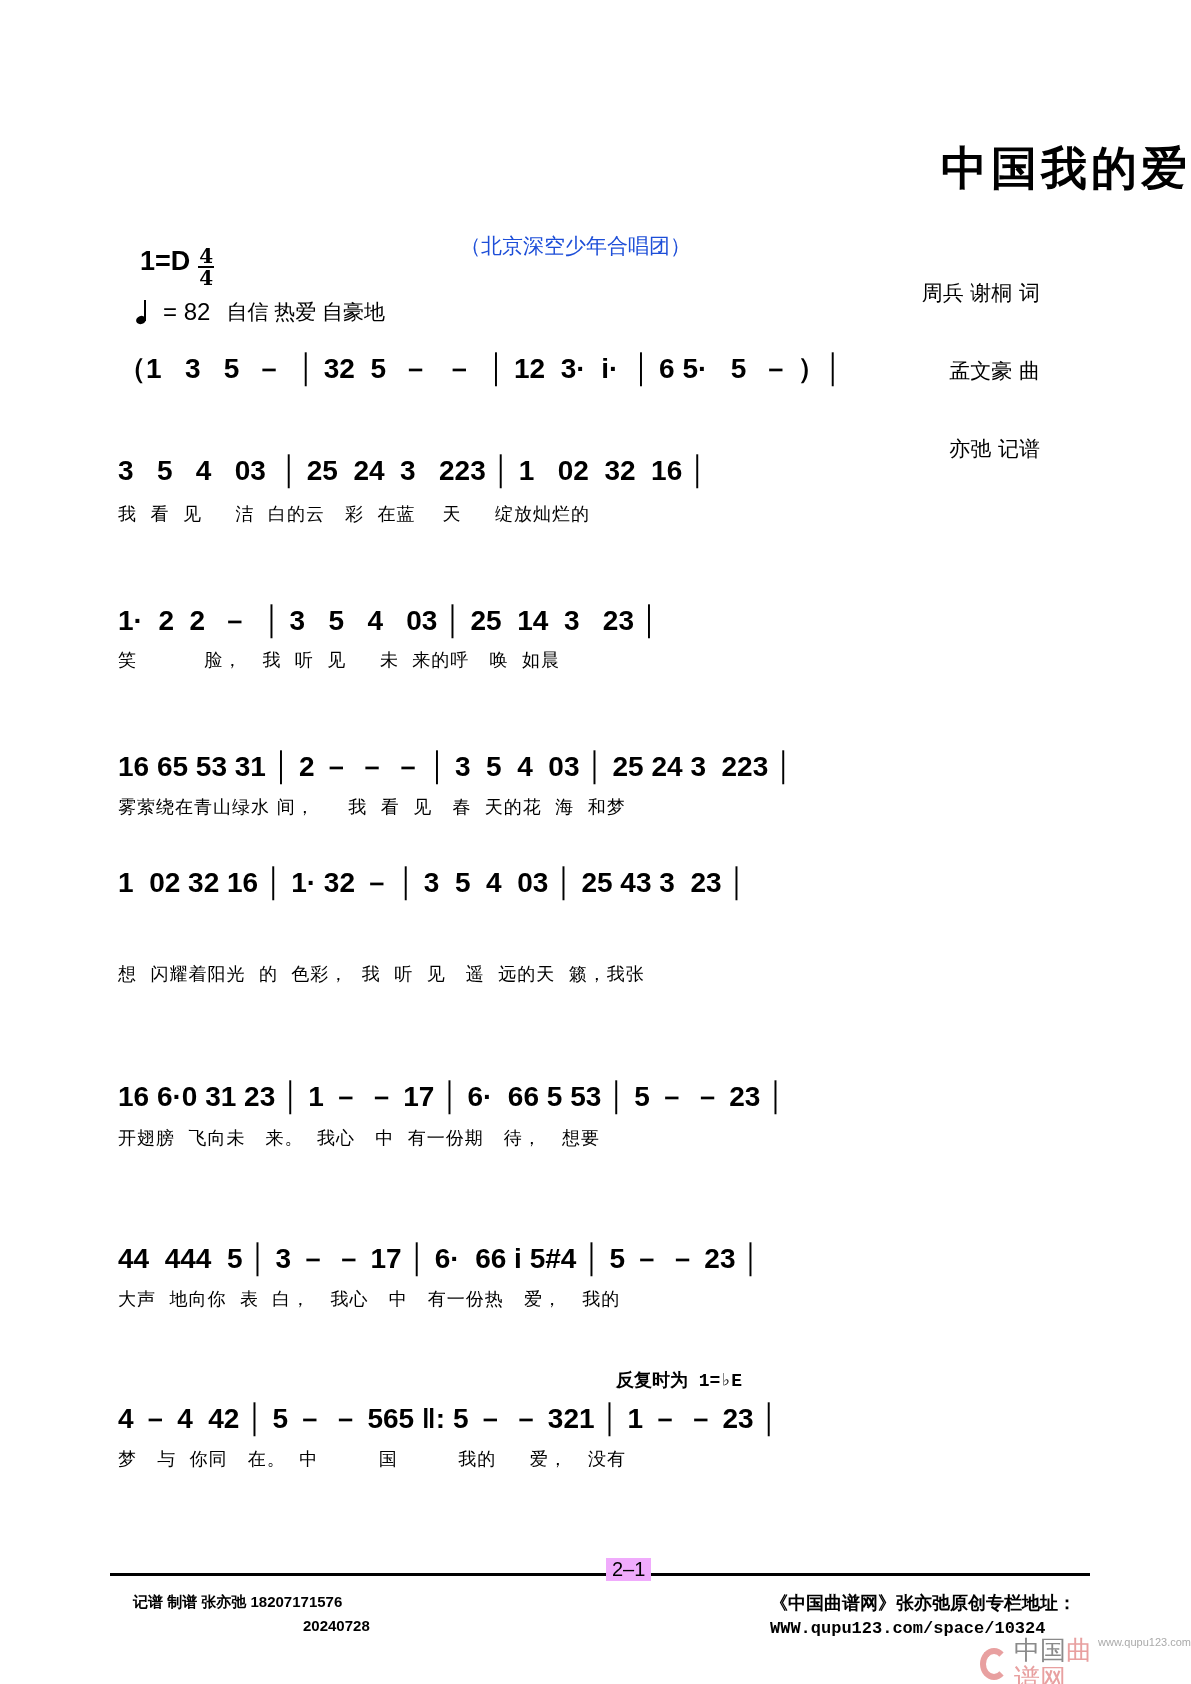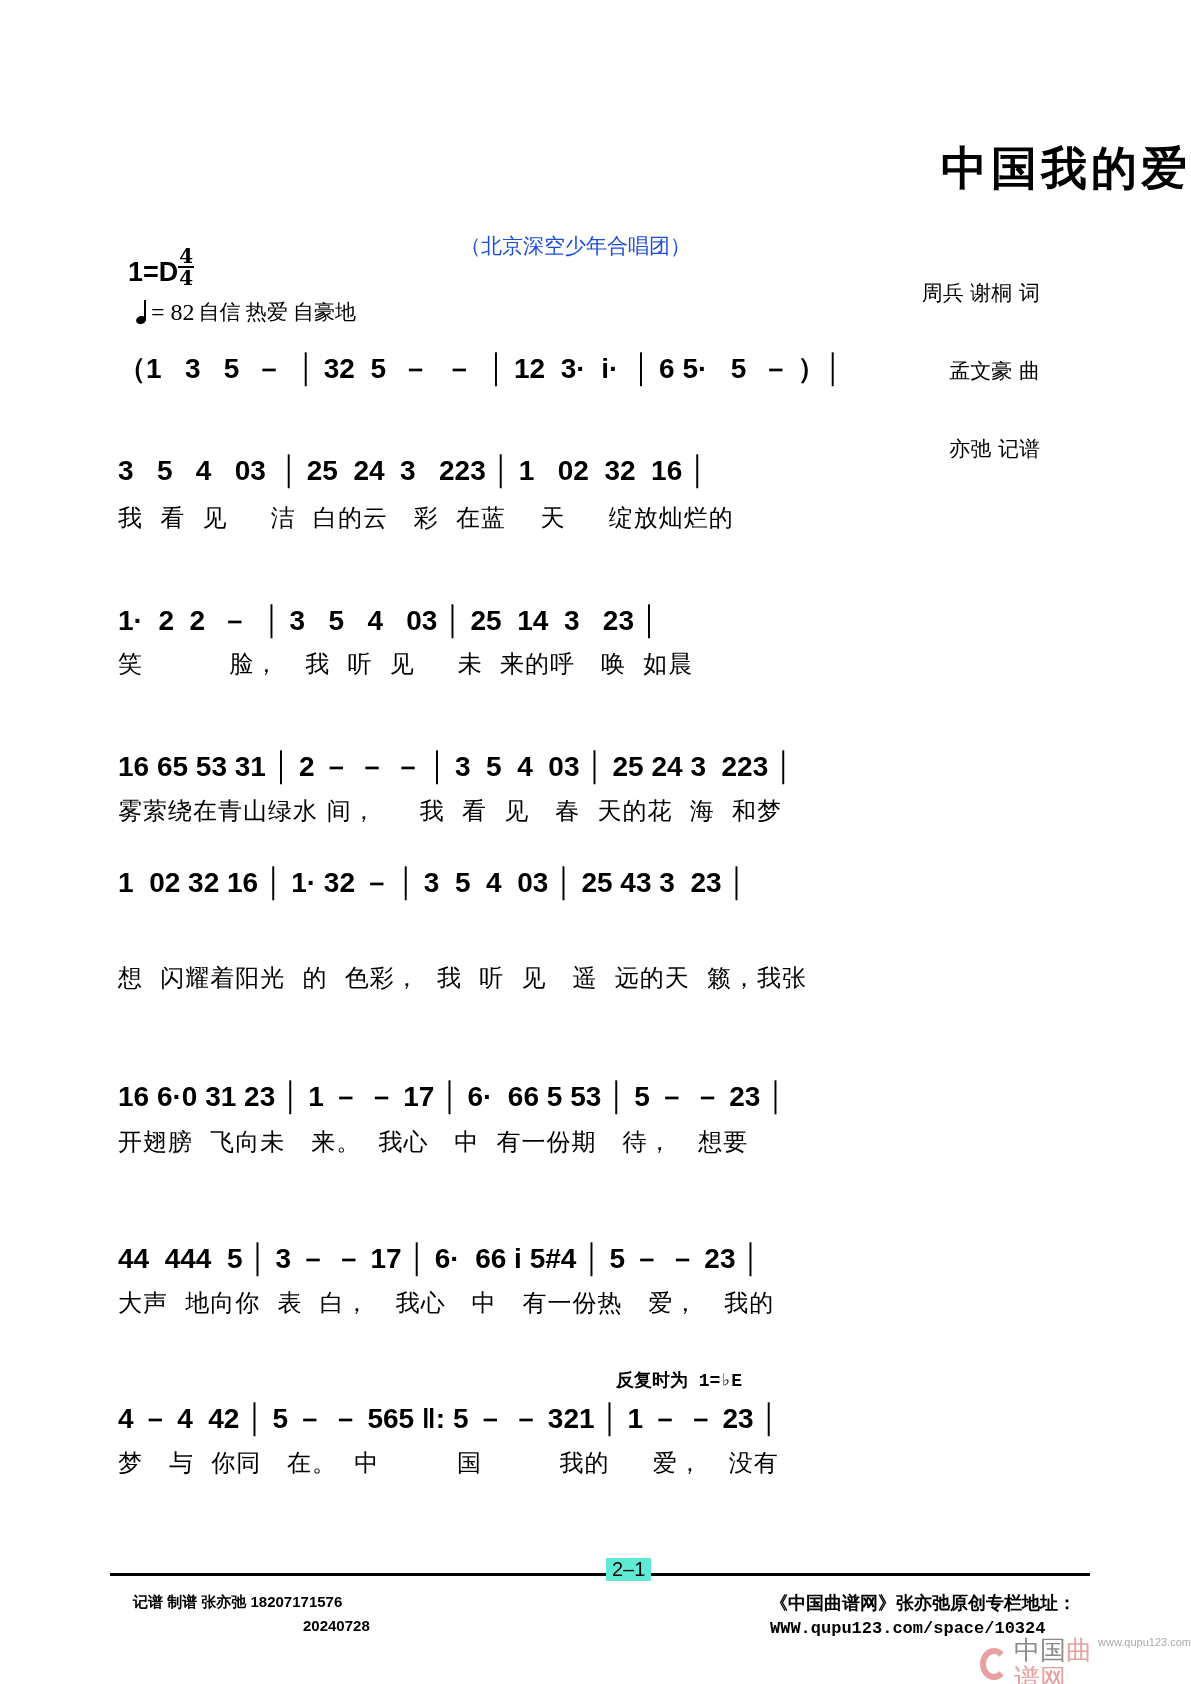--- a/index.html
+++ b/index.html
@@ -4,33 +4,33 @@
 <style>
   html,body{margin:0;padding:0;background:#fff;}
   body{width:1191px;height:1684px;position:relative;overflow:hidden;color:#000;
        font-family:"DejaVu Sans","Liberation Sans",sans-serif;}
   .abs{position:absolute;}
   .title{left:0;width:1191px;top:138px;text-align:right;font-family:"DejaVu Serif","Liberation Serif",serif;
          font-size:46px;font-weight:bold;letter-spacing:4px;}
   .subtitle{left:460px;top:232px;font-family:"DejaVu Serif","Liberation Serif",serif;font-size:21px;color:#1d4ed8;}
   .credits{left:880px;top:230px;font-family:"DejaVu Serif","Liberation Serif",serif;font-size:21px;line-height:30px;text-align:right;width:160px;}
   .credits div{white-space:nowrap;margin-top:48px;}
-  .key{left:128px;top:246px;font-size:27px;font-weight:bold;display:flex;align-items:flex-end;font-family:"Liberation Sans",sans-serif;}
+  .key{left:140px;top:246px;font-size:27px;font-weight:bold;display:flex;align-items:flex-start;gap:8px;font-family:"Liberation Sans",sans-serif;}
   .frac{display:inline-flex;flex-direction:column;align-items:center;font-family:"DejaVu Serif",serif;font-size:20px;line-height:20px;}
   .frac span:first-child{border-bottom:2px solid #000;padding:0 1px;}
-  .tempo{left:136px;top:298px;font-size:21px;display:flex;align-items:center;gap:4px;font-family:Liberation Serif, serif;}
+  .tempo{left:136px;top:298px;font-size:21px;display:flex;align-items:center;gap:16px;font-family:Liberation Sans, sans-serif;}
   .tempo .num{font-size:24px;}
   .note-icon{display:inline-block;width:11px;height:24px;position:relative;}
   .note-icon:before{content:"";position:absolute;left:0;bottom:0;width:10px;height:8px;border-radius:50%;background:#000;transform:rotate(-20deg);}
   .note-icon:after{content:"";position:absolute;right:1px;bottom:3px;width:2px;height:21px;background:#000;}
   .line{left:118px;width:960px;}
   .notes{font-family:"Liberation Sans",sans-serif;font-weight:bold;font-size:28px;white-space:pre;letter-spacing:0;}
-  .lyrics{font-family:"DejaVu Serif","Liberation Serif",serif;font-size:24px;white-space:pre;letter-spacing:1px;}
+  .lyrics{font-family:"DejaVu Serif","Liberation Serif",serif;font-size:18px;white-space:pre;letter-spacing:1px;}
   .footer-rule{left:110px;width:980px;top:1573px;height:3px;background:#000;}
-  .pagenum{left:606px;top:1558px;background:#5eead4;padding:0 6px;font-size:20px;font-family:"Liberation Sans",sans-serif;}
+  .pagenum{left:606px;top:1558px;background:#f0abfc;padding:0 6px;font-size:20px;font-family:"Liberation Sans",sans-serif;}
   .foot-left{left:133px;top:1590px;font-size:15px;font-weight:bold;font-family:"Liberation Sans",sans-serif;line-height:24px;}
   .foot-right{left:770px;top:1590px;font-size:18px;font-weight:bold;line-height:26px;}
   .foot-right .url{font-family:"Liberation Mono","DejaVu Sans Mono",monospace;font-size:17px;}
   .watermark{left:980px;top:1636px;display:flex;align-items:center;gap:6px;}
   .wm-logo{width:32px;height:32px;border-radius:50%;border:6px solid #e8a0a0;border-right-color:transparent;box-sizing:border-box;}
   .wm-text{display:flex;font-family:"DejaVu Serif",serif;}
   .wm-text .cn{font-size:26px;color:#8a8a8a;line-height:28px;}
   .wm-text .cn .hl{color:#e8a0a0;}
   .wm-text .en{font-size:11px;color:#aaa;font-family:"Liberation Sans",sans-serif;text-align:center;}
   .repeat-note{left:616px;top:1368px;font-size:18px;font-weight:bold;font-family:Liberation Mono, monospace;}

